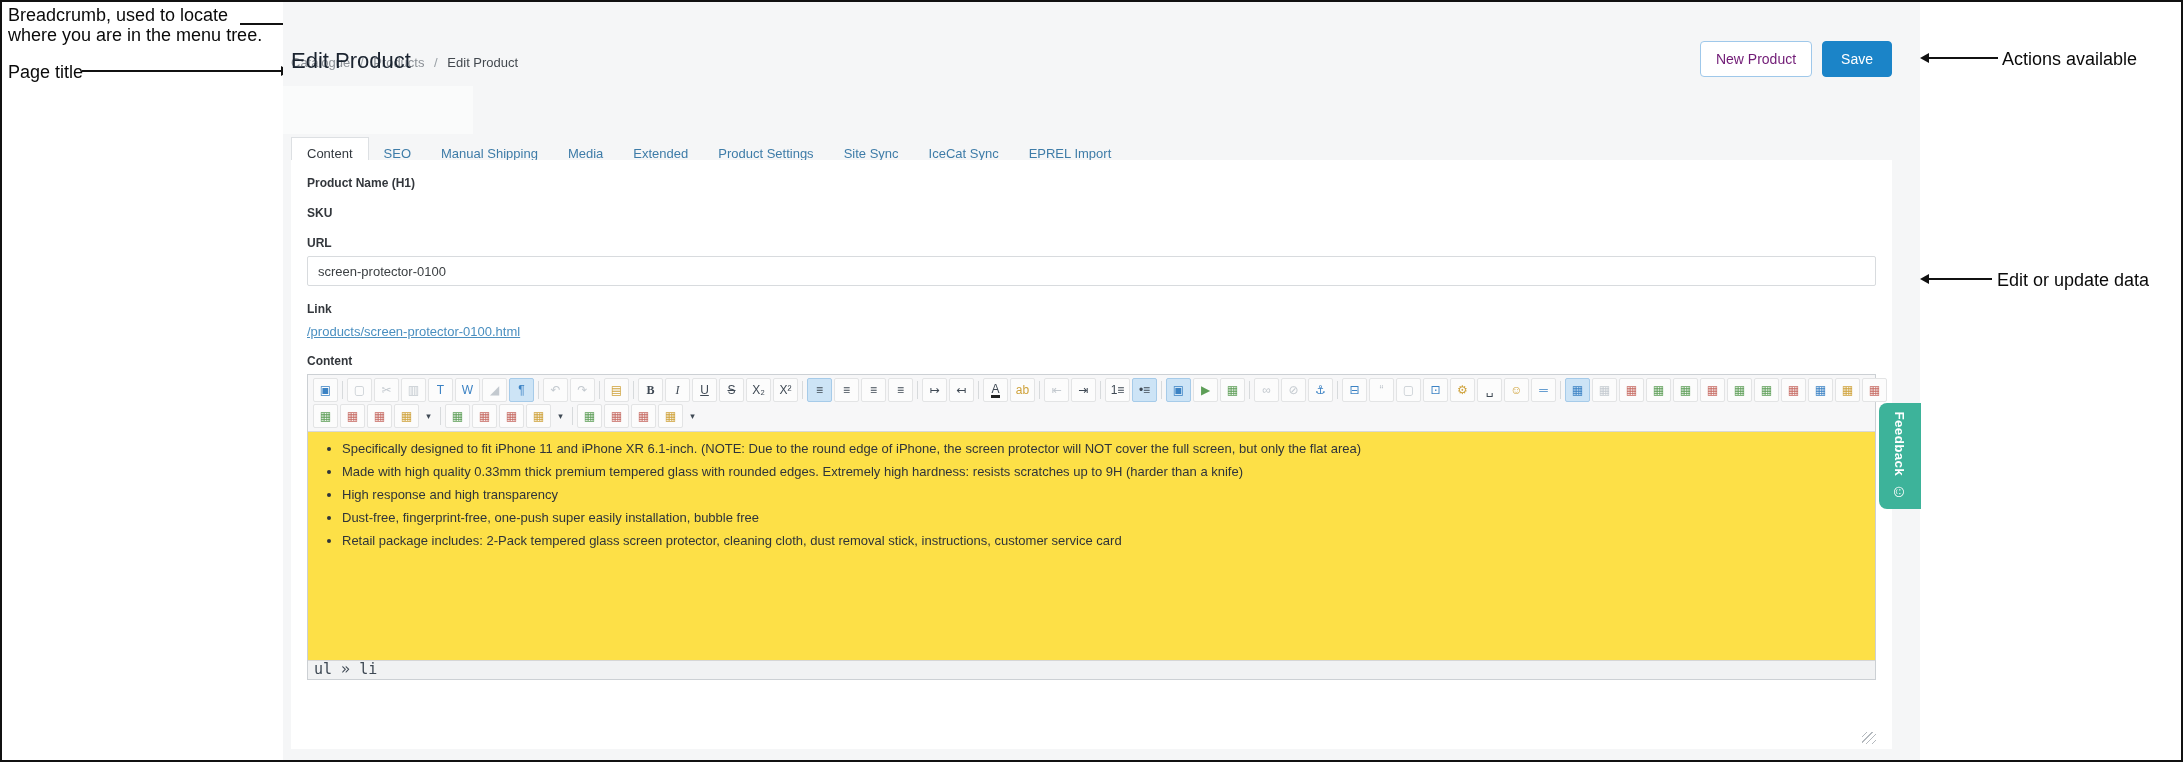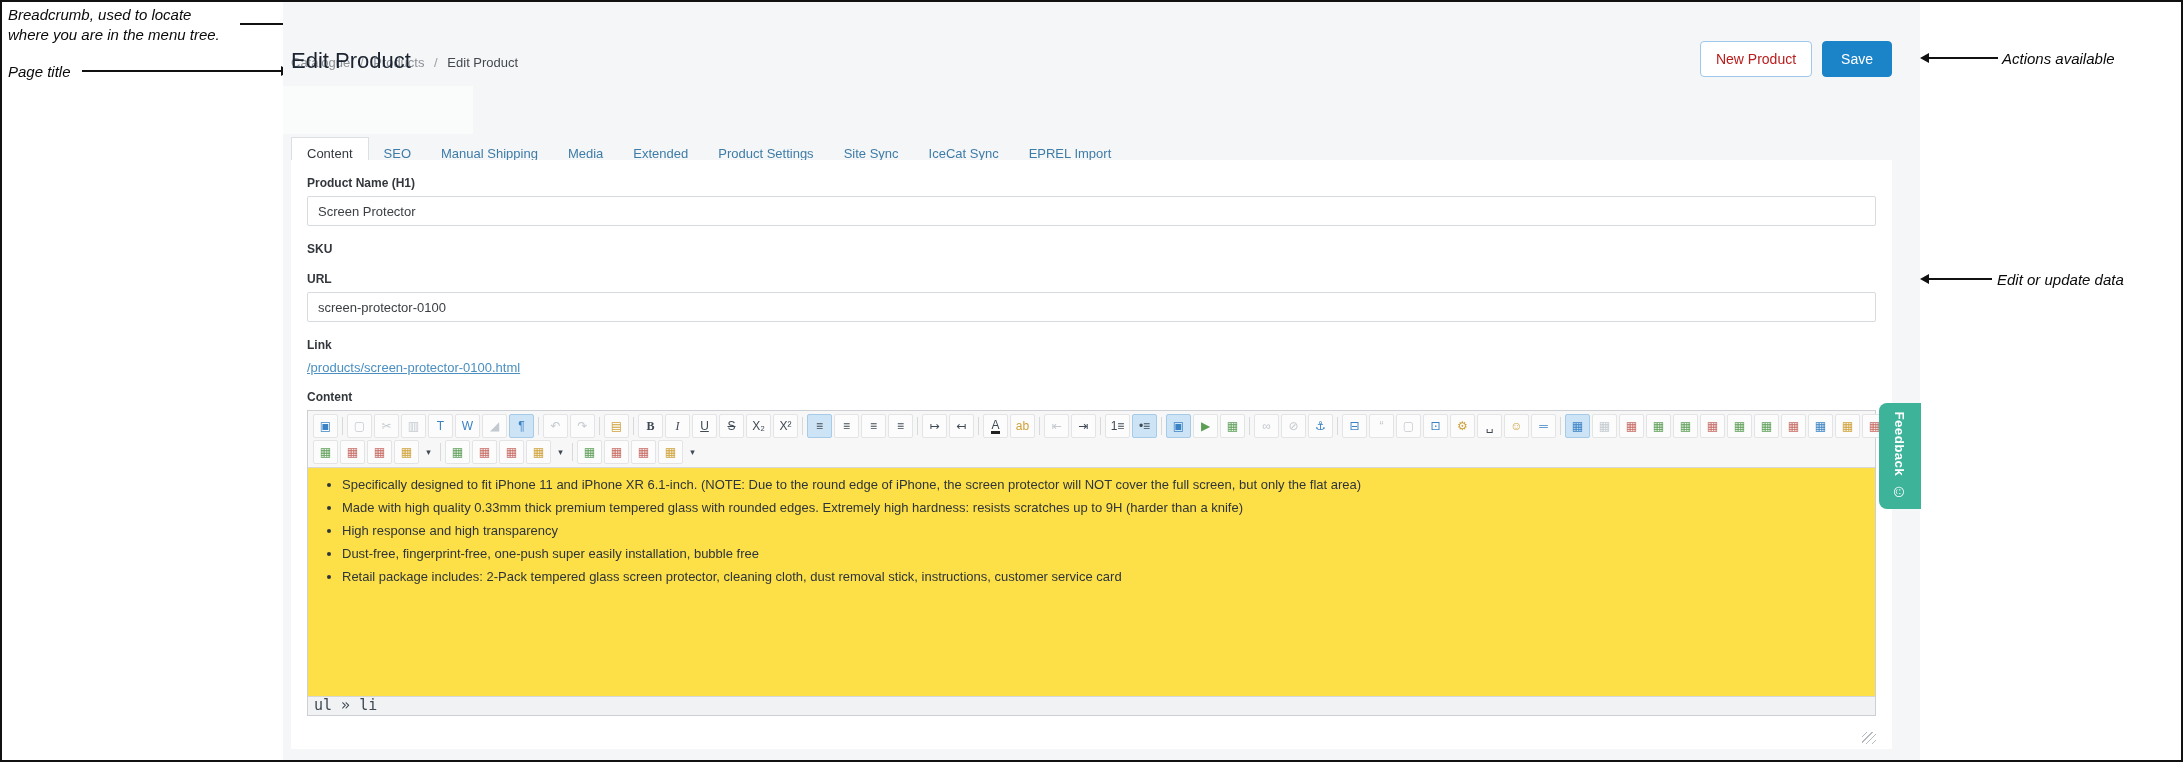--- a/index.html
+++ b/index.html
@@ -1,33 +1,33 @@
 <!DOCTYPE html>
 <html><head>
 <meta charset="utf-8">
 <style>
   html,body{margin:0;padding:0;background:#fff;font-family:"Liberation Sans","DejaVu Sans",sans-serif;}
   .frame{position:relative;width:2183px;height:762px;background:#fff;border:2px solid #111;box-sizing:border-box;overflow:hidden;}
 
   
-  .ann{position:absolute;color:#0a0a0a;font-size:15px;line-height:20px;font-style:italic;}
+  .ann{position:absolute;color:#0a0a0a;font-size:18px;line-height:20px;}
   .arrow{position:absolute;height:2px;background:#111;}
   .arrow.right::after{content:"";position:absolute;right:-8px;top:-4px;border-left:9px solid #111;border-top:5px solid transparent;border-bottom:5px solid transparent;}
   .arrow.left::before{content:"";position:absolute;left:-8px;top:-4px;border-right:9px solid #111;border-top:5px solid transparent;border-bottom:5px solid transparent;}
 
   
   .ui{position:absolute;left:281px;top:0;width:1637px;height:758px;background:#f5f6f7;}
   .breadcrumb{position:absolute;left:8px;top:12px;font-size:13px;color:#8b9096;margin-top:41px;}
   .breadcrumb .bc-link{color:#8b9096;cursor:pointer;}
   .breadcrumb .bc-sep{margin:0 6px;color:#9aa0a6;}
   .breadcrumb .bc-current{color:#43494f;}
   .page-title{position:absolute;left:8px;top:46px;font-size:22px;font-weight:500;color:#1b2430;}
   .actions{position:absolute;right:28px;top:39px;display:flex;gap:10px;}
   .btn{height:36px;display:flex;align-items:center;border-radius:4px;font-size:14px;box-sizing:border-box;cursor:pointer;}
-  .btn-outline{background:#fff;border:1px solid #9fc8ea;color:#b91c1c;padding:0 15px;}
+  .btn-outline{background:#fff;border:1px solid #9fc8ea;color:#701a75;padding:0 15px;}
   .btn-primary{background:#1b84c8;border:1px solid #1b84c8;color:#fff;padding:0 18px;}
   .ghost{position:absolute;left:0;top:84px;width:190px;height:48px;background:#fafbfb;}
 
   
   .tabbar{position:absolute;left:8px;top:135px;width:1601px;height:32px;border-bottom:1px solid #dde0e3;display:flex;align-items:stretch;box-sizing:border-box;}
   .tab{display:flex;align-items:center;padding:0 15px;font-size:13px;color:#3e7ca8;cursor:pointer;margin-bottom:-1px;}
   .tab.active{background:#fff;border:1px solid #dde0e3;border-bottom:1px solid #fff;color:#33393f;}
 
   
   .panel{position:absolute;left:8px;top:158px;width:1601px;height:589px;background:#fff;padding:16px;box-sizing:border-box;}
@@ -145,21 +145,20 @@
           <span class="tab-label">EPREL Import</span>
         </div>
       </div>
 
     <div class="panel">
 
       <div>
 
           <div class="field">
             <div class="flabel">Product Name (H1)</div>
-            <input class="finput" type="text" value="Screen Protector" style="">
           </div>
 
           <div class="field">
             <div class="flabel">SKU</div>
           </div>
 
           <div class="field">
             <div class="flabel">URL</div>
             <input class="finput" type="text" value="screen-protector-0100" style="">
           </div>

